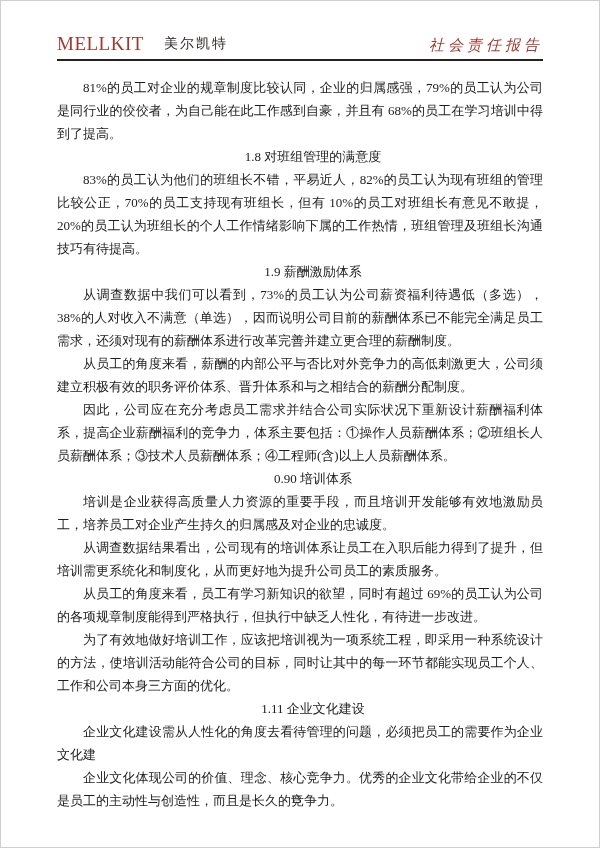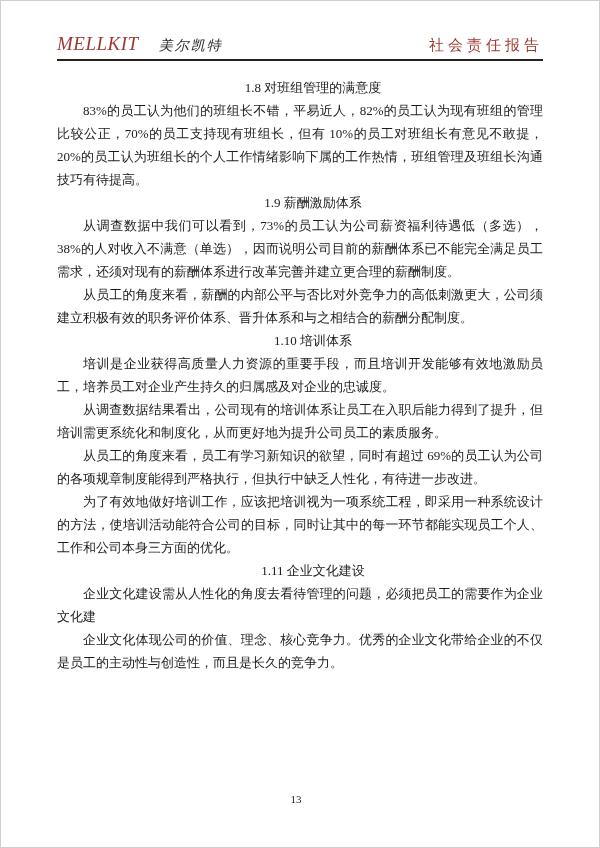--- a/index.html
+++ b/index.html
@@ -12,34 +12,35 @@
     width: 600px; height: 848px;
     background: #ffffff;
     border: 1px solid #cfcfcf;
   }
   .page-header {
     margin: 0 56px;
     padding-top: 32px; padding-bottom: 4px;
     display: flex; justify-content: space-between; align-items: flex-end;
     border-bottom: 2px solid #262220;
   }
-  .brand { display: flex; align-items: flex-end; font-style: italic; }
+  .brand { display: flex; align-items: center; }
   .brand-en {
     font-family: "Liberation Serif", "DejaVu Serif", serif;
     font-size: 19px; letter-spacing: 0.5px;
     color: #9e3931;
   }
   .brand-cn {
     margin-left: 20px;
     font-size: 14px; letter-spacing: 2px;
     color: #2e2a28;
   }
   .report-title {
     font-size: 15px; letter-spacing: 4px;
     color: #9e3931;
+    font-style: italic;
   }
   .page-body {
     margin: 15px 56px 0 56px;
     font-size: 13px; line-height: 23px;
     color: #1c1c1c;
     text-align: justify;
   }
   .block { margin: 0; text-indent: 2em; }
   .heading { text-align: center; }
   .page-footer {
@@ -55,26 +56,28 @@
 
   <header class="page-header">
     <div class="brand">
       <span class="brand-en">MELLKIT</span>
       <span class="brand-cn">美尔凯特</span>
     </div>
     <div class="report-title">社会责任报告</div>
   </header>
 
   <main class="page-body">
+    <p class="block">81%的员工对企业的规章制度比较认同，企业的归属感强，79%的员工认为公司是同行业的佼佼者，为自己能在此工作感到自豪，并且有 68%的员工在学习培训中得到了提高。</p>
     <p class="block heading">1.8 对班组管理的满意度</p>
     <p class="block">83%的员工认为他们的班组长不错，平易近人，82%的员工认为现有班组的管理比较公正，70%的员工支持现有班组长，但有 10%的员工对班组长有意见不敢提，20%的员工认为班组长的个人工作情绪影响下属的工作热情，班组管理及班组长沟通技巧有待提高。</p>
     <p class="block heading">1.9 薪酬激励体系</p>
     <p class="block">从调查数据中我们可以看到，73%的员工认为公司薪资福利待遇低（多选），38%的人对收入不满意（单选），因而说明公司目前的薪酬体系已不能完全满足员工需求，还须对现有的薪酬体系进行改革完善并建立更合理的薪酬制度。</p>
     <p class="block">从员工的角度来看，薪酬的内部公平与否比对外竞争力的高低刺激更大，公司须建立积极有效的职务评价体系、晋升体系和与之相结合的薪酬分配制度。</p>
-    <p class="block heading">1.10 培训体系</p>
+    <p class="block">因此，公司应在充分考虑员工需求并结合公司实际状况下重新设计薪酬福利体系，提高企业薪酬福利的竞争力，体系主要包括：①操作人员薪酬体系；②班组长人员薪酬体系；③技术人员薪酬体系；④工程师(含)以上人员薪酬体系。</p>
+    <p class="block heading">0.90 培训体系</p>
     <p class="block">培训是企业获得高质量人力资源的重要手段，而且培训开发能够有效地激励员工，培养员工对企业产生持久的归属感及对企业的忠诚度。</p>
     <p class="block">从调查数据结果看出，公司现有的培训体系让员工在入职后能力得到了提升，但培训需更系统化和制度化，从而更好地为提升公司员工的素质服务。</p>
     <p class="block">从员工的角度来看，员工有学习新知识的欲望，同时有超过 69%的员工认为公司的各项规章制度能得到严格执行，但执行中缺乏人性化，有待进一步改进。</p>
     <p class="block">为了有效地做好培训工作，应该把培训视为一项系统工程，即采用一种系统设计的方法，使培训活动能符合公司的目标，同时让其中的每一环节都能实现员工个人、工作和公司本身三方面的优化。</p>
     <p class="block heading">1.11 企业文化建设</p>
     <p class="block">企业文化建设需从人性化的角度去看待管理的问题，必须把员工的需要作为企业文化建</p>
     <p class="block">企业文化体现公司的价值、理念、核心竞争力。优秀的企业文化带给企业的不仅是员工的主动性与创造性，而且是长久的竞争力。</p>
   </main>
 
   <footer class="page-footer">

